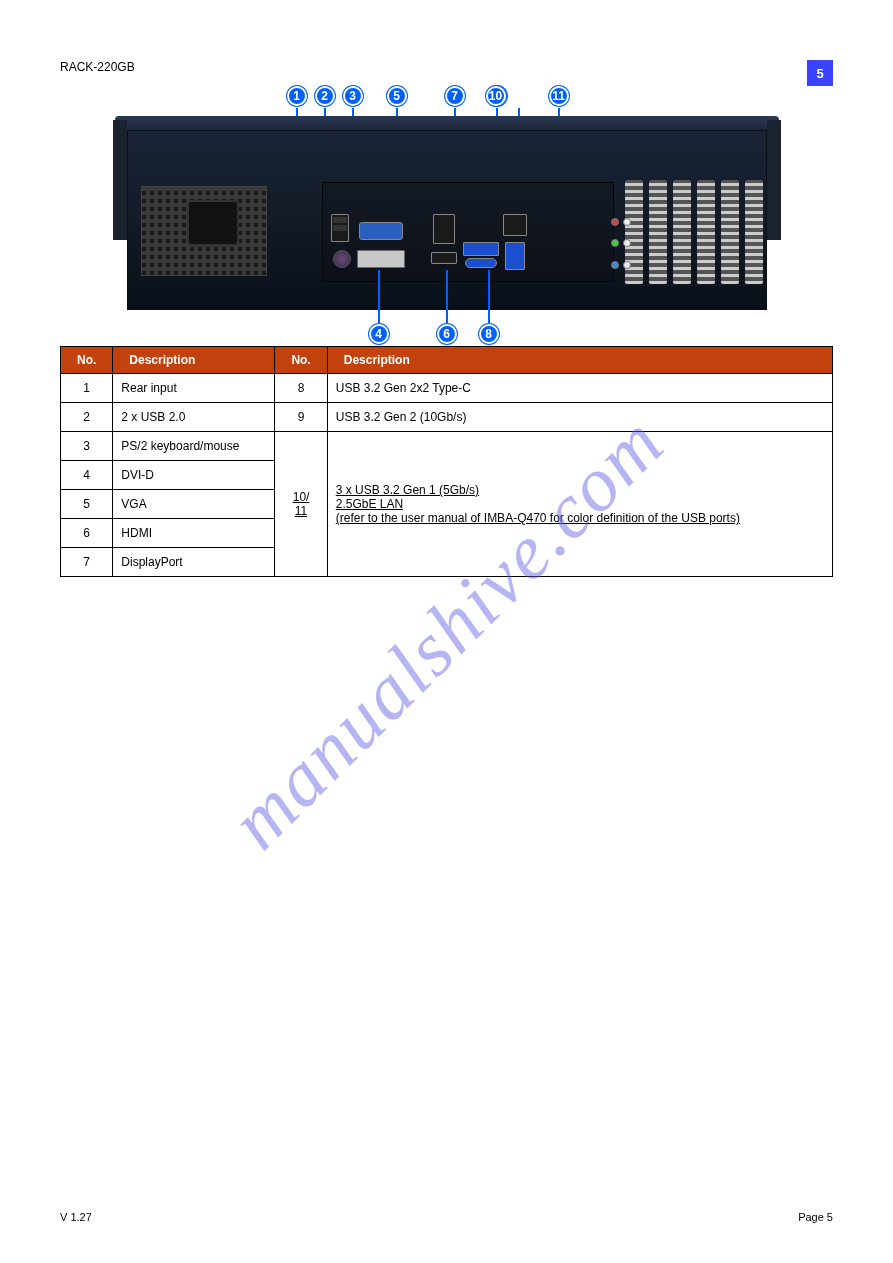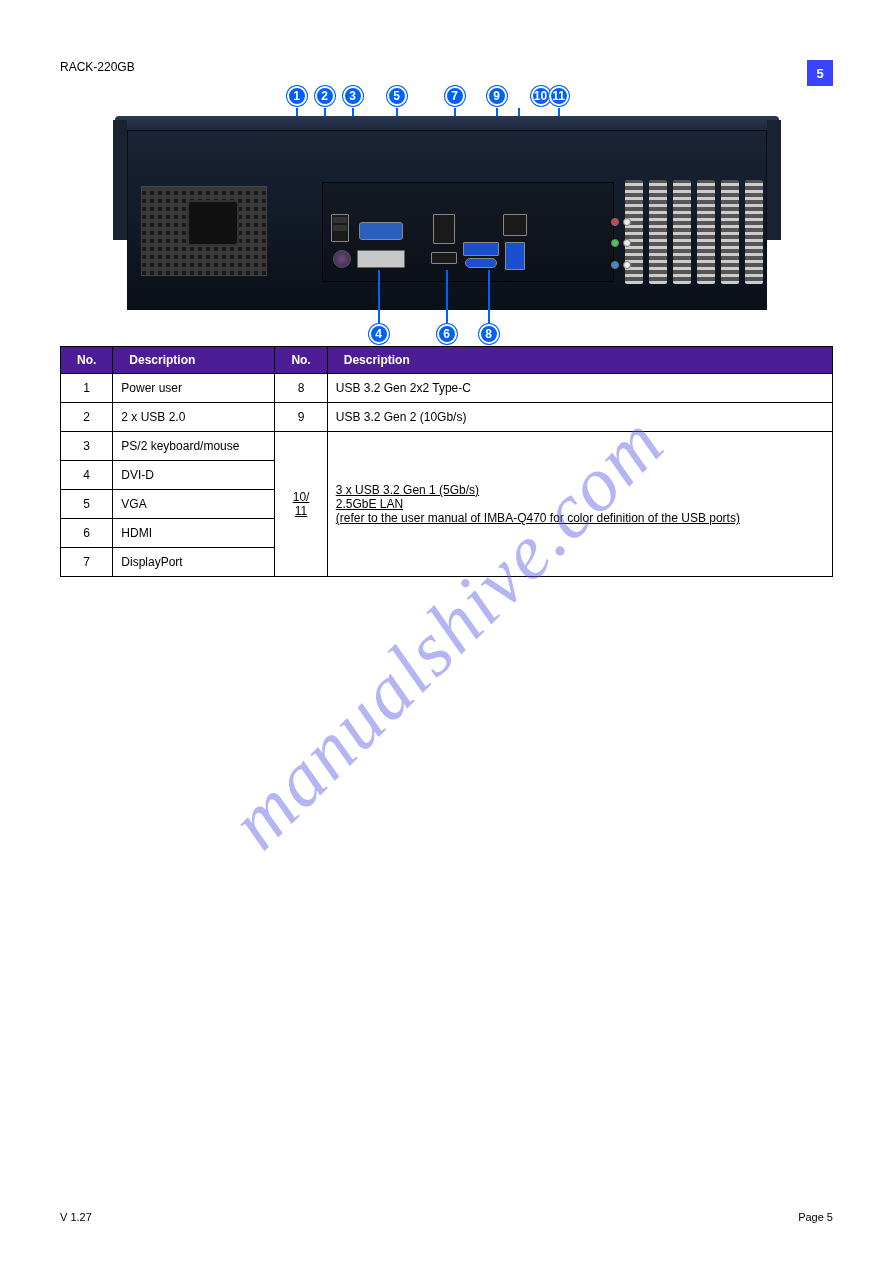--- a/index.html
+++ b/index.html
@@ -38,21 +38,21 @@
   .usb3a { width:36px; height:14px; left:336px; top:112px; background:#1a4fcf;}
   .typec { width:32px; height:10px; left:338px; top:128px; background:#1a4fcf; border-radius:5px;}
   .usb3b { width:20px; height:28px; left:378px; top:112px; background:#1a4fcf;}
   .rj45  { width:24px; height:22px; left:376px; top:84px; background:#1a1a1a;}
   .callout { position:absolute; width:20px; height:20px; border-radius:50%; background:#0060ff; color:#fff; font-size:12px; font-weight:bold; display:flex; align-items:center; justify-content:center; border:2px solid #fff; box-shadow:0 0 0 1px #0060ff; }
   .leader { position:absolute; width:2px; background:#0060ff; }
 
   .figure-caption { text-align:center; font-size:12px; margin-top:6px; margin-bottom:24px; }
 
   table.io { width:100%; border-collapse:collapse; font-size:12px; }
-  table.io th { background:#4c1d95; color:#fff; font-weight:bold; padding:6px 16px; border:1px solid #000; text-align:left; }
+  table.io th { background:#c2410c; color:#fff; font-weight:bold; padding:6px 16px; border:1px solid #000; text-align:left; }
   table.io th.num, table.io td.num { text-align:center; width:46px; }
   table.io td { border:1px solid #000; padding:7px 8px; vertical-align:middle; }
   table.io td.merged { vertical-align:middle;text-decoration:underline; }
 
   .table-caption { text-align:center; font-size:12px; margin-top:6px; }
 
   .watermark { position:absolute; left:50%; top:50%; transform:translate(-50%,-50%) rotate(-45deg); font-size:78px; color:rgba(90,90,230,0.45); font-weight:normal; letter-spacing:2px; white-space:nowrap; pointer-events:none; font-family: Georgia, 'Times New Roman', serif; font-style:italic; }
 
   .footer { position:absolute; bottom:40px; left:60px; right:60px; display:flex; justify-content:space-between; font-size:11px; }
 </style>
@@ -90,21 +90,21 @@
         <div>
           <div class="leader" style="left: 327px; top: 22px; height: 66px;"></div>
           <div class="callout" style="left: 318px; top: 0px;">7</div>
         </div>
         <div>
           <div class="leader" style="left: 369px; top: 22px; height: 66px;"></div>
           <div class="callout" style="left: 360px; top: 0px;">9</div>
         </div>
         <div>
           <div class="leader" style="left: 391px; top: 22px; height: 66px;"></div>
-          <div class="callout" style="left: 404px; top: 0px;">10</div>
+          <div class="callout" style="left: 359px; top: 0px;">10</div>
         </div>
         <div>
           <div class="leader" style="left: 431px; top: 22px; height: 66px;"></div>
           <div class="callout" style="left: 422px; top: 0px;">11</div>
         </div>
       </div>
 
     <div class="rack">
       <div class="rack-top"></div>
       <div class="ear left"></div>
@@ -166,21 +166,21 @@
         <tr id="io-head">
           <th class="num">No.</th>
           <th>Description</th>
           <th class="num">No.</th>
           <th>Description</th>
         </tr>
       </thead>
     <tbody id="io-body">
         <tr>
           <td class="num">1</td>
-          <td>Power user</td>
+          <td>Rear input</td>
           <td class="num">8</td>
           <td>USB 3.2 Gen 2x2 Type-C</td>
         </tr>
         <tr>
           <td class="num">2</td>
           <td>2 x USB 2.0</td>
           <td class="num">9</td>
           <td>USB 3.2 Gen 2 (10Gb/s)</td>
         </tr>
         <tr>

